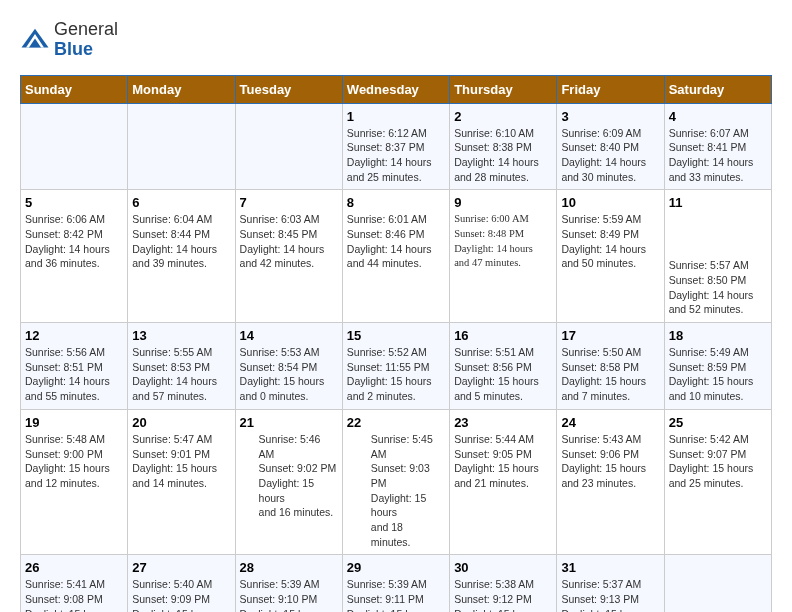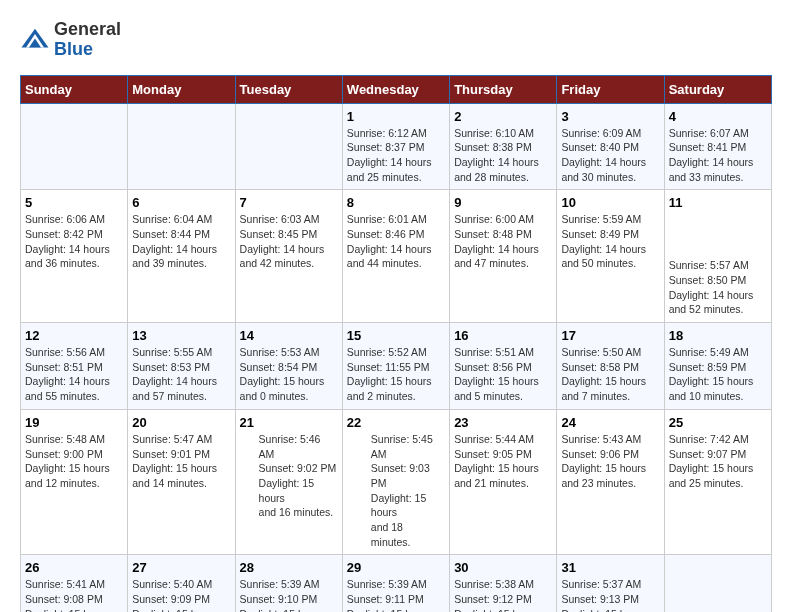--- a/index.html
+++ b/index.html
@@ -20,21 +20,21 @@
       display: flex;
       align-items: center;
     }
     .logo-text {
       display: flex;
       flex-direction: column;
       line-height: 1.1;
     }
     .logo-general {
       font-size: 18px;
-      font-weight: bold;
+      font-weight: normal;
       color: #333;
     }
     .logo-blue {
       font-size: 18px;
       font-weight: bold;
       color: #1a5fa8;
     }
     .logo-icon {
       width: 30px;
       height: 30px;
@@ -51,21 +51,21 @@
     .subtitle {
       font-size: 16px;
       color: #333;
     }
     table {
       width: 100%;
       border-collapse: collapse;
       font-size: 11px;
     }
     thead tr th {
-      background-color: #7f1d1d;
+      background-color: #a16207;
       color: #fff;
       padding: 6px 4px;
       text-align: left;
       font-size: 13px;
       font-weight: bold;
       border: 1px solid #2a6db5;
     }
     tbody tr td {
       border: 1px solid #ccc;
       padding: 5px 4px;
@@ -177,21 +177,21 @@
         </td>
         <td>
           <div class="day-num">8</div>
           <div class="day-detail" style="white-space: pre-line;">Sunrise: 6:01 AM
 Sunset: 8:46 PM
 Daylight: 14 hours
 and 44 minutes.</div>
         </td>
         <td>
           <div class="day-num">9</div>
-          <div class="day-detail" style="white-space: pre-line;">Sunrise: 6:00 AM
+          <div class="day-detail" style="white-space: pre-line; font-family: Liberation Serif, serif;">Sunrise: 6:00 AM
 Sunset: 8:48 PM
 Daylight: 14 hours
 and 47 minutes.</div>
         </td>
         <td>
           <div class="day-num">10</div>
           <div class="day-detail" style="white-space: pre-line;">Sunrise: 5:59 AM
 Sunset: 8:49 PM
 Daylight: 14 hours
 and 50 minutes.</div>
@@ -293,21 +293,21 @@
         </td>
         <td>
           <div class="day-num">24</div>
           <div class="day-detail" style="white-space: pre-line;">Sunrise: 5:43 AM
 Sunset: 9:06 PM
 Daylight: 15 hours
 and 23 minutes.</div>
         </td>
         <td>
           <div class="day-num">25</div>
-          <div class="day-detail" style="white-space: pre-line;">Sunrise: 7:42 AM
+          <div class="day-detail" style="white-space: pre-line;">Sunrise: 5:42 AM
 Sunset: 9:07 PM
 Daylight: 15 hours
 and 25 minutes.</div>
         </td>
       </tr>
       <tr>
         <td>
           <div class="day-num">26</div>
           <div class="day-detail" style="white-space: pre-line;">Sunrise: 5:41 AM
 Sunset: 9:08 PM

